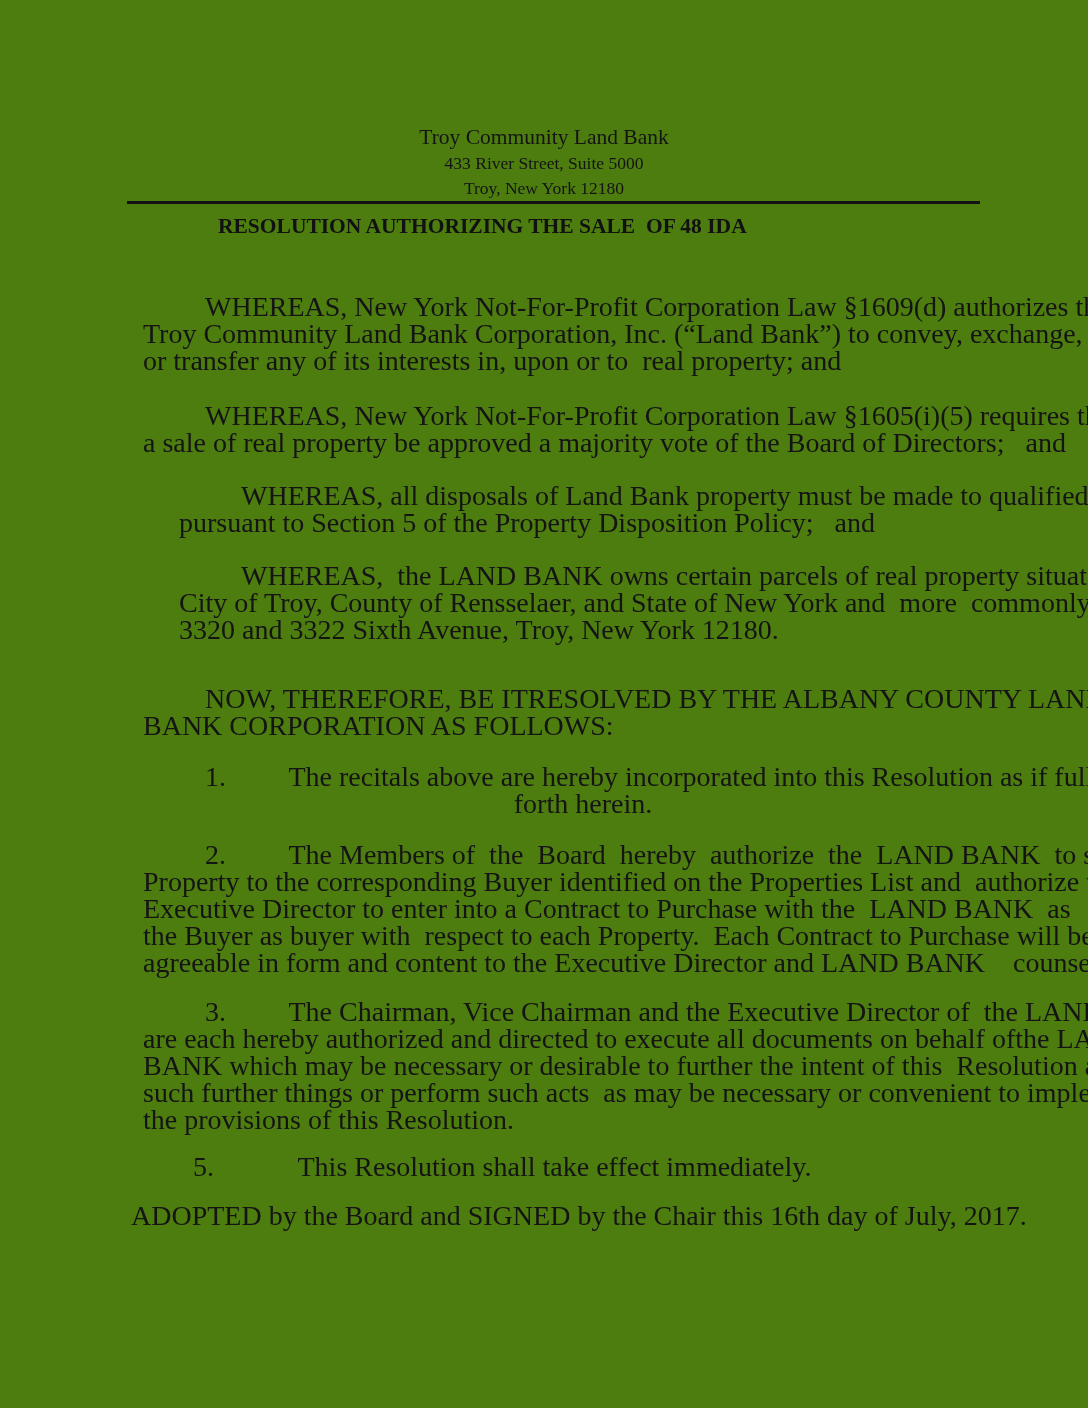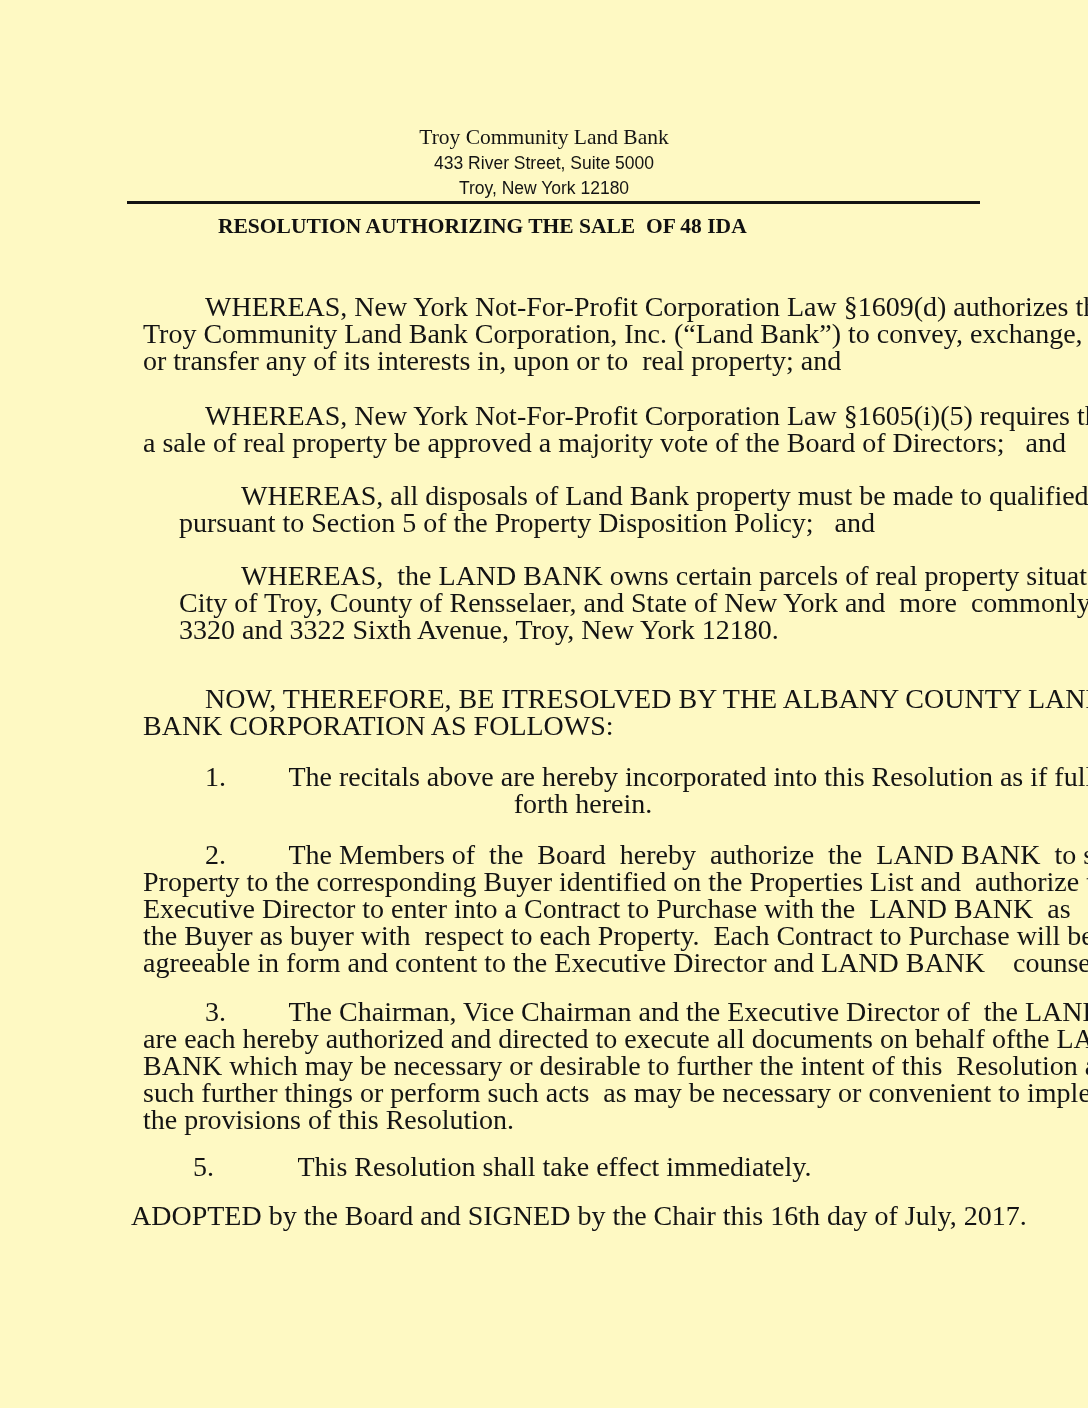--- a/index.html
+++ b/index.html
@@ -1,38 +1,38 @@
 <!DOCTYPE html>
 <html><head>
 <meta charset="utf-8">
 <style>
   html, body { margin: 0; padding: 0; background: #ffffff; }
   .page {
     position: relative;
     width: 1088px;
     height: 1408px;
-    background: #fef9c3;
+    background: #4d7c0f;
     overflow: hidden;
     color: #141414;
   }
   .doc-header {
     position: absolute;
     top: 124px;
     left: 0;
     width: 100%;
     text-align: center;
   }
   .org-name {
     font-family: "Liberation Serif", "DejaVu Serif", serif;
     font-size: 21.5px;
     line-height: 27px;
     color: #141414;
   }
   .addr {
-    font-family: Liberation Sans, sans-serif;
+    font-family: Liberation Serif, serif;
     font-size: 17.5px;
     line-height: 25px;
     color: #141414;
     text-align: center;
   }
   .divider {
     position: absolute;
     top: 201px;
     left: 127px;
     width: 853px;

